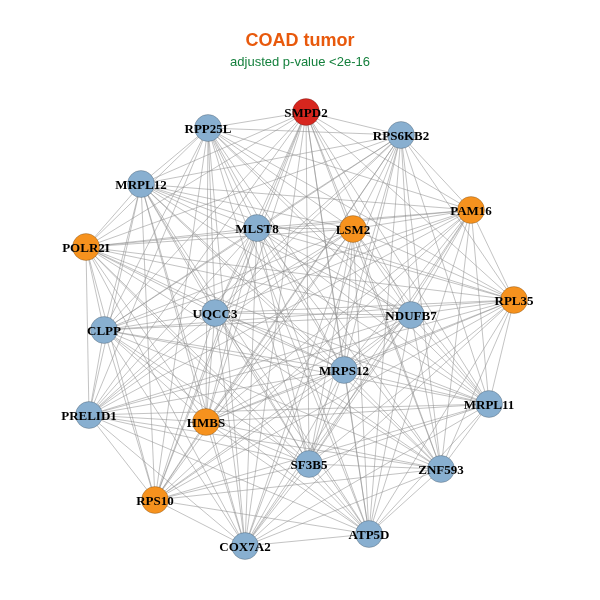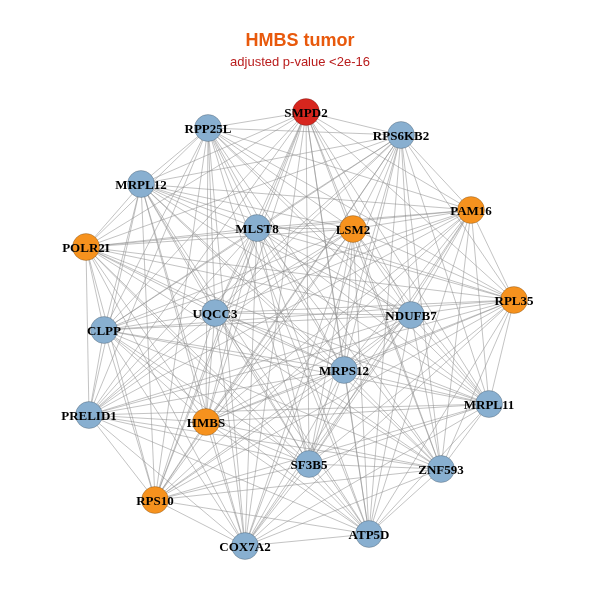--- a/index.html
+++ b/index.html
@@ -299,16 +299,16 @@
       <circle cx="441" cy="469" r="13.5" fill="#88AFD0" stroke="rgba(0,0,0,0.25)" stroke-width="0.8"></circle>
       <text x="441" y="473.5" text-anchor="middle" class="node-label">ZNF593</text>
       <circle cx="155" cy="500" r="13.5" fill="#F6921E" stroke="rgba(0,0,0,0.25)" stroke-width="0.8"></circle>
       <text x="155" y="504.5" text-anchor="middle" class="node-label">RPS10</text>
       <circle cx="245" cy="546" r="13.5" fill="#88AFD0" stroke="rgba(0,0,0,0.25)" stroke-width="0.8"></circle>
       <text x="245" y="550.5" text-anchor="middle" class="node-label">COX7A2</text>
       <circle cx="369" cy="534" r="13.5" fill="#88AFD0" stroke="rgba(0,0,0,0.25)" stroke-width="0.8"></circle>
       <text x="369" y="538.5" text-anchor="middle" class="node-label">ATP5D</text>
     </svg>
   <div class="header">
-    <div class="title" style="color: rgb(232, 89, 12);">HMBS tumor</div>
-    <div class="subtitle" style="color: #b91c1c;">adjusted p-value &lt;2e-16</div>
+    <div class="title" style="color: rgb(232, 89, 12);">COAD tumor</div>
+    <div class="subtitle" style="color: #15803d;">adjusted p-value &lt;2e-16</div>
   </div>
 </div>
 
 </body></html>

